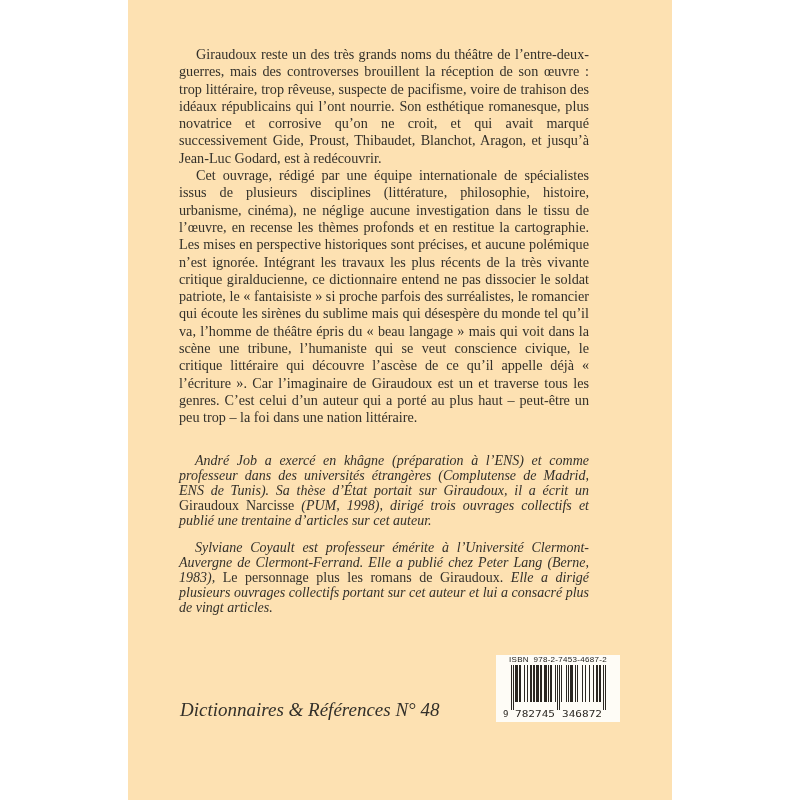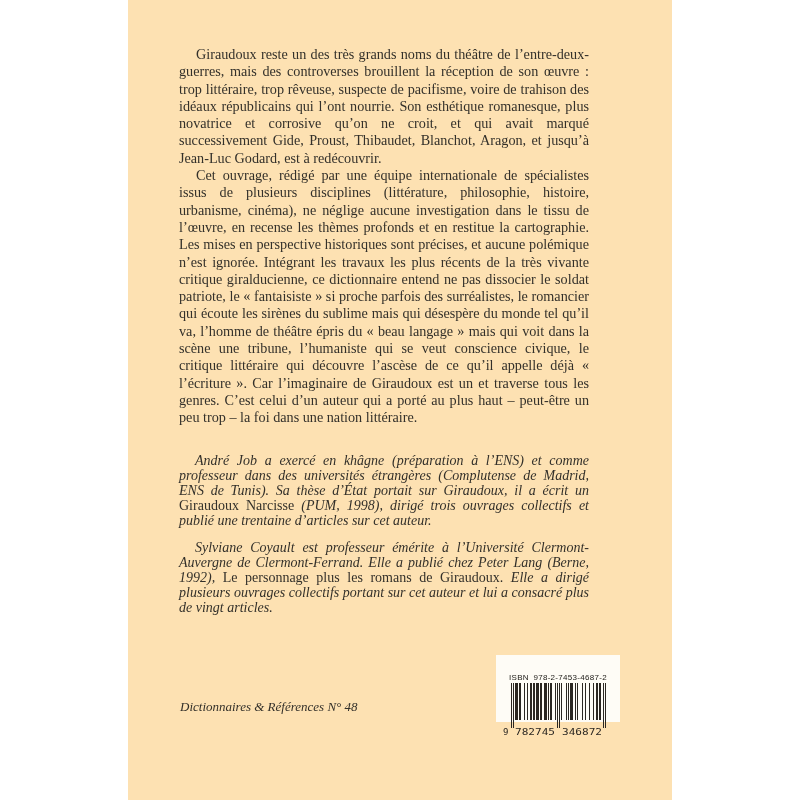--- a/index.html
+++ b/index.html
@@ -40,28 +40,28 @@
     line-height: 15px;
     font-style: italic;
     text-align: justify;
   }
   .bios p { margin: 0 0 12px 0; text-indent: 16px; }
   .rm { font-style: normal; }
   .collection {
     position: absolute;
     left: 52px; top: 699px;
     font-style: italic;
-    font-size: 13px;
+    font-size: 19px;
   }
   .barcode-box {
     position: absolute;
     left: 368px; top: 655px;
     width: 124px; height: 67px;
     background: #fefcf6;
-    padding-top: 18px;
+    padding-top: 0;
   }
   .isbn-label {
     font-family: "Liberation Sans", sans-serif;
     font-size: 8px;
     height: 9px; line-height: 9px;
     letter-spacing: 0.3px;
     word-spacing: 2px;
     text-align: center;
     color: #1d1b17;
     white-space: nowrap;
@@ -79,21 +79,21 @@
 <div class="page">
   <div class="cover" style="background: rgb(253, 225, 178); color: rgb(51, 48, 42);">
 
     <div class="blurb">
       <p>Giraudoux reste un des très grands noms du théâtre de l’entre-deux-guerres, mais des controverses brouillent la réception de son œuvre : trop littéraire, trop rêveuse, suspecte de pacifisme, voire de trahison des idéaux républicains qui l’ont nourrie. Son esthétique romanesque, plus novatrice et corrosive qu’on ne croit, et qui avait marqué successivement Gide, Proust, Thibaudet, Blanchot, Aragon, et jusqu’à Jean-Luc Godard, est à redécouvrir.</p>
       <p>Cet ouvrage, rédigé par une équipe internationale de spécialistes issus de plusieurs disciplines (littérature, philosophie, histoire, urbanisme, cinéma), ne néglige aucune investigation dans le tissu de l’œuvre, en recense les thèmes profonds et en restitue la cartographie. Les mises en perspective historiques sont précises, et aucune polémique n’est ignorée. Intégrant les travaux les plus récents de la très vivante critique giralducienne, ce dictionnaire entend ne pas dissocier le soldat patriote, le « fantaisiste » si proche parfois des surréalistes, le romancier qui écoute les sirènes du sublime mais qui désespère du monde tel qu’il va, l’homme de théâtre épris du « beau langage » mais qui voit dans la scène une tribune, l’humaniste qui se veut conscience civique, le critique littéraire qui découvre l’ascèse de ce qu’il appelle déjà « l’écriture ». Car l’imaginaire de Giraudoux est un et traverse tous les genres. C’est celui d’un auteur qui a porté au plus haut – peut-être un peu trop – la foi dans une nation littéraire.</p>
     </div>
 
     <div class="bios">
       <p><span class="it">André Job a exercé en khâgne (préparation à l’ENS) et comme professeur dans des universités étrangères (Complutense de Madrid, ENS de Tunis). Sa thèse d’État portait sur Giraudoux, il a écrit un </span><span class="rm">Giraudoux Narcisse</span><span class="it"> (PUM, 1998), dirigé trois ouvrages collectifs et publié une trentaine d’articles sur cet auteur.</span></p>
-      <p><span class="it">Sylviane Coyault est professeur émérite à l’Université Clermont-Auvergne de Clermont-Ferrand. Elle a publié chez Peter Lang (Berne, 1992), </span><span class="rm">Le personnage plus les romans de Giraudoux.</span><span class="it"> Elle a dirigé plusieurs ouvrages collectifs portant sur cet auteur et lui a consacré plus de vingt articles.</span></p>
+      <p><span class="it">Sylviane Coyault est professeur émérite à l’Université Clermont-Auvergne de Clermont-Ferrand. Elle a publié chez Peter Lang (Berne, 1983), </span><span class="rm">Le personnage plus les romans de Giraudoux.</span><span class="it"> Elle a dirigé plusieurs ouvrages collectifs portant sur cet auteur et lui a consacré plus de vingt articles.</span></p>
     </div>
 
     <div class="collection">Dictionnaires &amp; Références N° 48</div>
 
     <div class="barcode-box">
       <div class="isbn-label">ISBN 978-2-7453-4687-2</div>
       <div class="ean-wrap">
           <svg width="113" height="52" viewBox="0 0 113 52">
             <g fill="#2b2722">
               <rect x="9" y="0" width="1" height="45"></rect>

